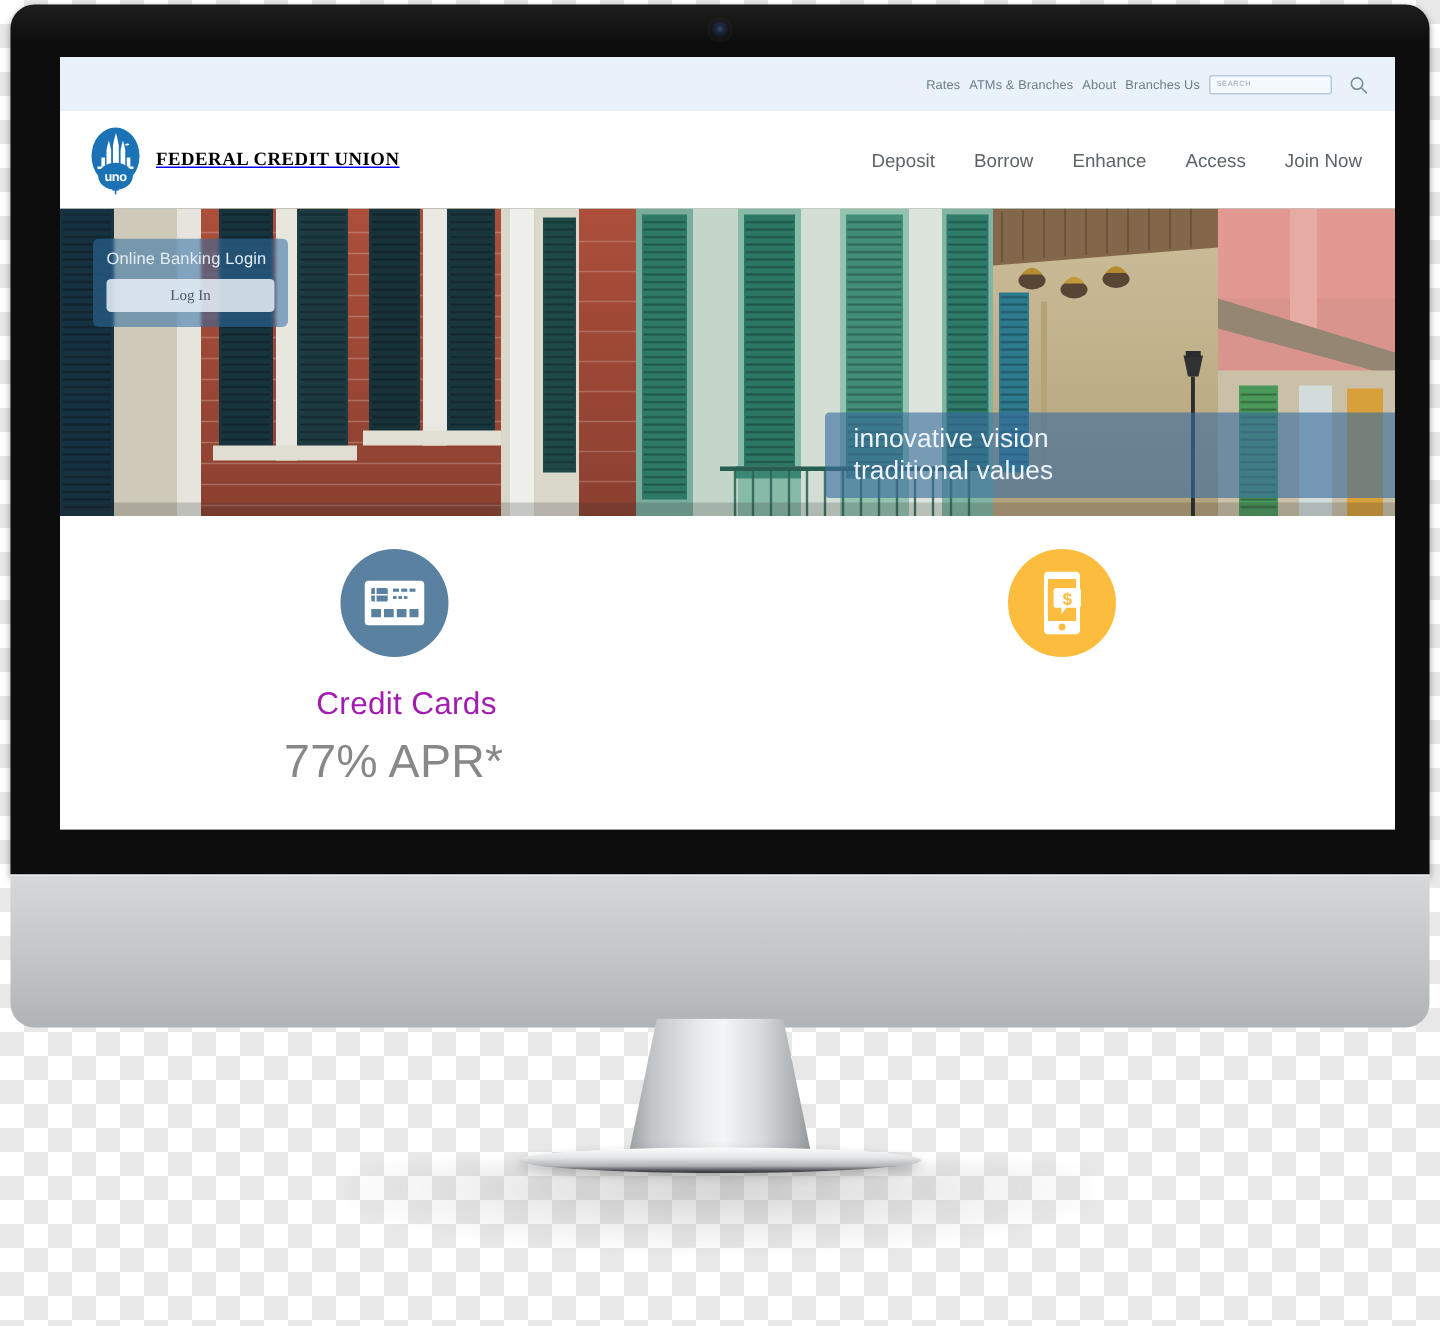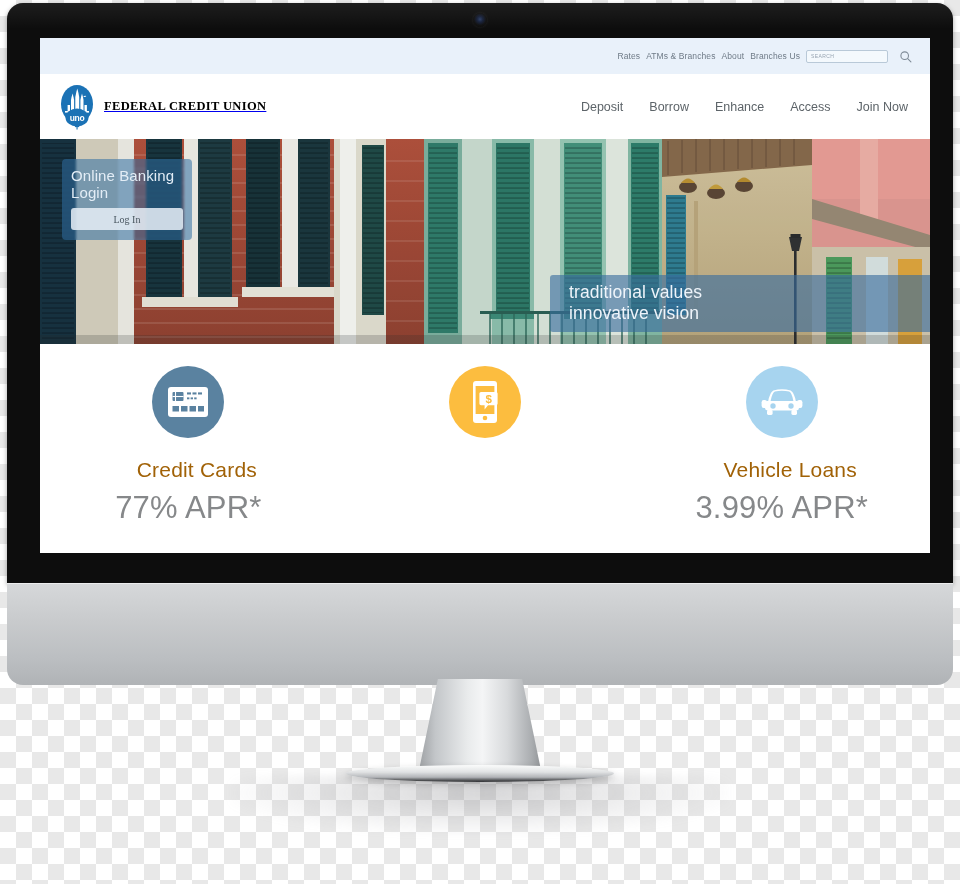--- a/index.html
+++ b/index.html
@@ -195,21 +195,21 @@
   .login-box {
     position: absolute;
     left: 22px; top: 20px;
     width: 130px;
     background: rgba(47,110,162,.55);
     border-radius: 4px;
     padding: 8px 9px 10px;
     backdrop-filter: blur(1px);
   }
   .login-title {
-    font-size: 15px;
+    font-size: 11px;
     color: #e3edf6;
     margin-bottom: 7px;
     text-align: left;
     letter-spacing: .1px;
   }
   .login-btn {
     display: block;
     width: 100%;
     height: 22px;
     border: 0;
@@ -250,21 +250,21 @@
     margin: 0 auto 0;
     display: flex; align-items: center; justify-content: center;
   }
   .icon-credit  { background: #5a82a0; }
   .icon-mobile  { background: #fcbd3f; }
   .icon-vehicle { background: #a7d4ef; }
 
   .feature-label {
     margin-top: 20px;
     font-size: 21px;
-    color: #a16207;
+    color: #a21caf;
     font-weight: 300;
     letter-spacing: .2px;
     margin-left: 17px;
   }
   .feature-rate {
     margin-top: 8px;
     font-size: 31px;
     color: #86888a;
     font-weight: 300;
     letter-spacing: .2px;
@@ -504,22 +504,22 @@
 
           <rect width="890" height="205" fill="rgba(30,60,80,.06)"></rect>
         </svg>
 
         <div class="login-box">
           <div class="login-title">Online Banking Login</div>
           <button class="login-btn">Log In</button>
         </div>
 
         <div class="tagline">
+          <div class="tagline-line">innovative vision</div>
           <div class="tagline-line">traditional values</div>
-          <div class="tagline-line">innovative vision</div>
         </div>
       </div>
 
       <div class="features">
 
         <div class="feature">
           <div class="feature-icon icon-credit">
             <svg width="40" height="30" viewBox="0 0 40 30">
               <rect x="0" y="0" width="40" height="30" rx="3" fill="#ffffff"></rect>
               <rect x="4.5" y="5" width="11" height="9" rx="1" fill="#5a82a0"></rect>
@@ -547,37 +547,20 @@
               <rect x="3" y="0" width="24" height="42" rx="3" fill="#ffffff"></rect>
               <rect x="5.6" y="5" width="18.8" height="28" fill="#fcbd3f"></rect>
               <circle cx="15" cy="37" r="2.3" fill="#fcbd3f"></circle>
               <path d="M11 11 h15 a1.6 1.6 0 0 1 1.6 1.6 v10 a1.6 1.6 0 0 1 -1.6 1.6 h-8 l-3.4 4.2 v-4.2 h-3.6 a1.6 1.6 0 0 1 -1.6 -1.6 v-10 a1.6 1.6 0 0 1 1.6 -1.6 Z" fill="#ffffff"></path>
               <text x="18.6" y="22" text-anchor="middle" font-family="Liberation Sans, sans-serif" font-size="11.5" font-weight="bold" fill="#fcbd3f">$</text>
             </svg>
           </div>
           <div class="feature-rate"></div>
         </div>
 
-        <div class="feature">
-          <div class="feature-icon icon-vehicle">
-            <svg width="44" height="32" viewBox="0 0 44 32">
-              <path d="M8 16 q1.6 -9.5 5.4 -11.6 q8.6 -2.4 17.2 0 Q34.4 6.5 36 16 Z" fill="#ffffff"></path>
-              <path d="M10.6 15 q1.6 -8 4.3 -9.4 q6.9 -1.9 14.2 0 Q31.8 7 33.4 15 Z" fill="#a7d4ef"></path>
-              <rect x="5" y="15" width="34" height="9.5" rx="2.4" fill="#ffffff"></rect>
-              <rect x="1.6" y="14" width="5.4" height="8" rx="2.2" fill="#ffffff"></rect>
-              <rect x="37" y="14" width="5.4" height="8" rx="2.2" fill="#ffffff"></rect>
-              <circle cx="13" cy="20" r="2.7" fill="#a7d4ef"></circle>
-              <circle cx="31" cy="20" r="2.7" fill="#a7d4ef"></circle>
-              <rect x="7" y="24" width="5.6" height="5" rx="1.4" fill="#ffffff"></rect>
-              <rect x="31.4" y="24" width="5.6" height="5" rx="1.4" fill="#ffffff"></rect>
-            </svg>
-          </div>
-          <div class="feature-label">Vehicle Loans</div>
-          <div class="feature-rate">3.99% APR*</div>
-        </div>
 
       </div>
 
     </div>
   </div>
 
   <div class="imac-chin"></div>
   <div class="imac-neck"></div>
   <div class="imac-foot"></div>
   <div class="imac-shadow"></div>

